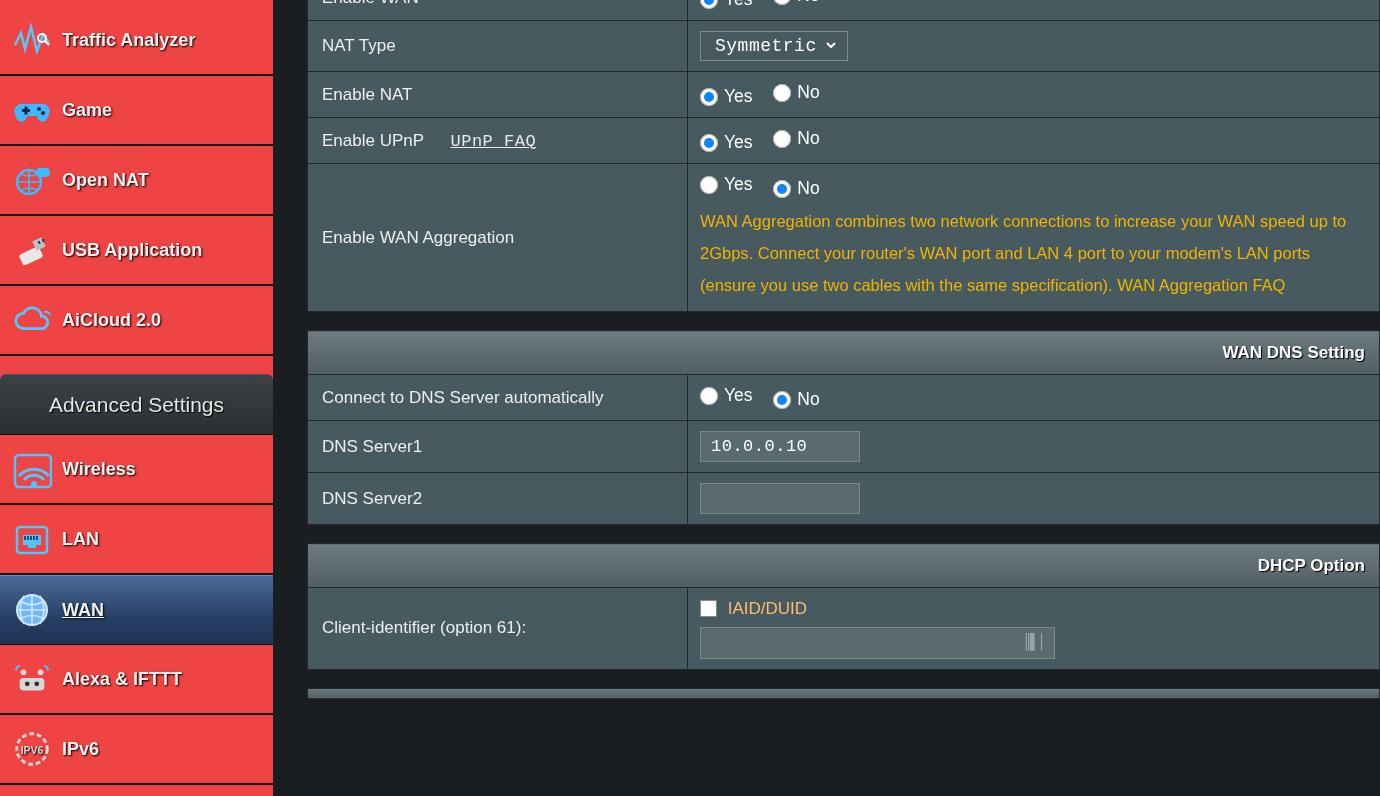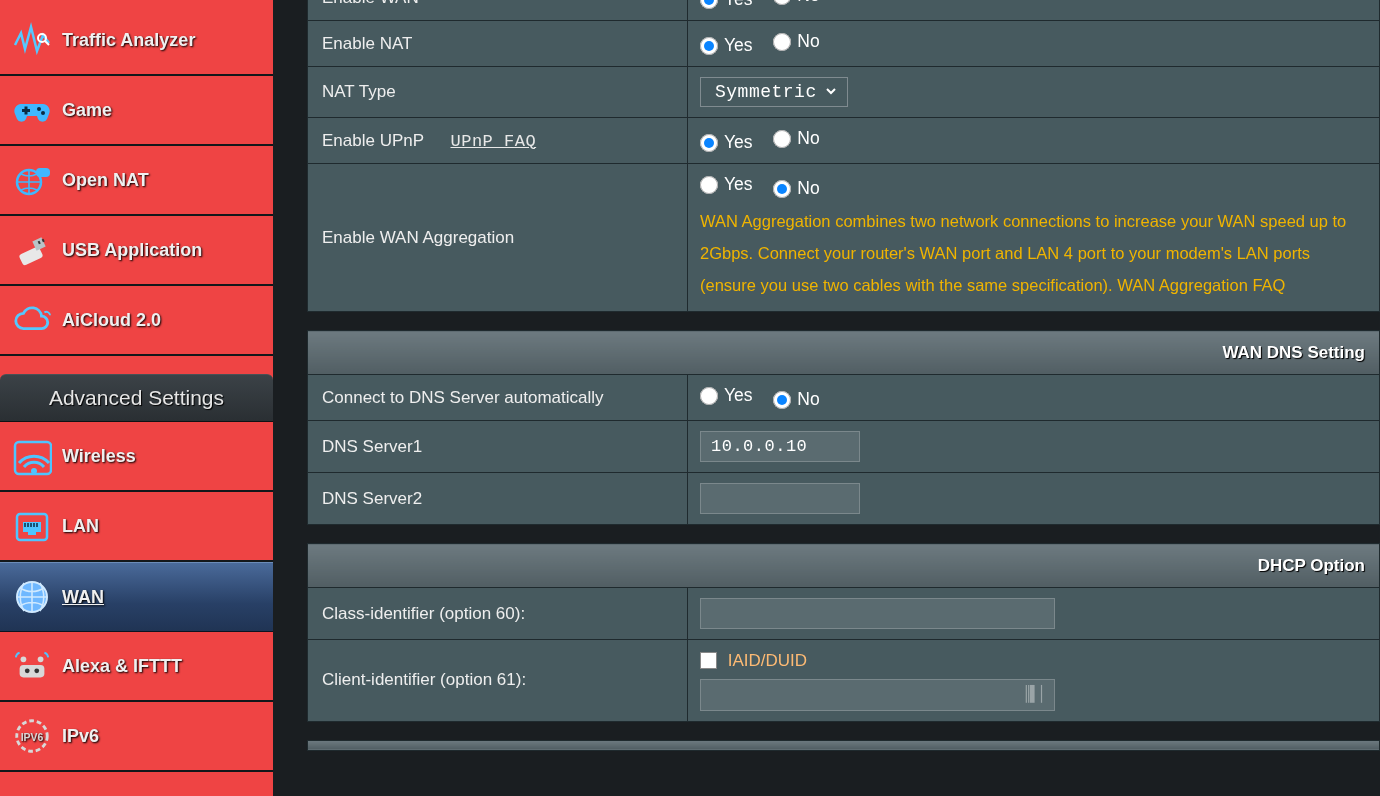--- a/index.html
+++ b/index.html
@@ -35,21 +35,21 @@
   .nav-item .icon {
     width: 40px;
     height: 40px;
     margin-right: 10px;
     display: flex;
     align-items: center;
     justify-content: center;
     flex-shrink: 0;
   }
   .section-header {
-    height: 48px;
+    height: 61px;
     display: flex;
     align-items: center;
     justify-content: center;
     font-size: 21px;
     color: #e6e6e6;
     background: linear-gradient(#3b4247, #2a2f33);
     border-top: 1px solid #4a5055;
     border-bottom: 1px solid #101214;
     border-radius: 6px 6px 0 0;
     margin-top: 18px;
@@ -315,48 +315,48 @@
               <span class="radio-label">Yes</span>
             </span>
         <span class="radio-wrap">
               <span class="radio-dot"></span>
               <span class="radio-label">No</span>
             </span>
       </td>
     </tr>
 
     <tr>
-      <td class="label-cell">Enable NAT</td>
-      <td>
-        <span class="radio-wrap">
-              <span class="radio-dot checked"></span>
-              <span class="radio-label">Yes</span>
-            </span>
-        <span class="radio-wrap">
-              <span class="radio-dot"></span>
-              <span class="radio-label">No</span>
-            </span>
-      </td>
-    </tr>
-
-    <tr>
       <td class="label-cell">NAT Type</td>
       <td>
         <span class="select">
           <span>Symmetric</span>
           <span class="chev">
             <svg width="12" height="12" viewBox="0 0 12 12">
                   <path d="M2 4 L6 8 L10 4" fill="none" stroke="#fff" stroke-width="2"></path>
                 </svg>
           </span>
         </span>
       </td>
     </tr>
 
     <tr>
+      <td class="label-cell">Enable NAT</td>
+      <td>
+        <span class="radio-wrap">
+              <span class="radio-dot checked"></span>
+              <span class="radio-label">Yes</span>
+            </span>
+        <span class="radio-wrap">
+              <span class="radio-dot"></span>
+              <span class="radio-label">No</span>
+            </span>
+      </td>
+    </tr>
+
+    <tr>
       <td class="label-cell">
         <span>Enable UPnP</span>
         <a class="link-inline">UPnP FAQ</a>
       </td>
       <td>
         <span class="radio-wrap">
               <span class="radio-dot checked"></span>
               <span class="radio-label">Yes</span>
             </span>
         <span class="radio-wrap">
@@ -416,24 +416,20 @@
   </tbody>
     </table>
 
   <div class="sec-gap"></div>
 
   <table class="form-table">
     <tbody>
         <tr class="section-title">
           <td colspan="2">DHCP Option</td>
         </tr>
-    <tr>
-      <td class="label-cell">Class-identifier (option 60):</td>
-      <td><input class="text-input wide" value="" style=""></td>
-    </tr>
     <tr class="input-row-tall">
       <td class="label-cell">Client-identifier (option 61):</td>
       <td>
         <div style="margin-bottom:8px;">
           <span class="cb"></span>
           <span class="cb-label">IAID/DUID</span>
         </div>
         <div class="text-input wide disabled" style="height:32px;">
           <span></span>
           <span class="icon-disabled-indicator">║▌│</span>

